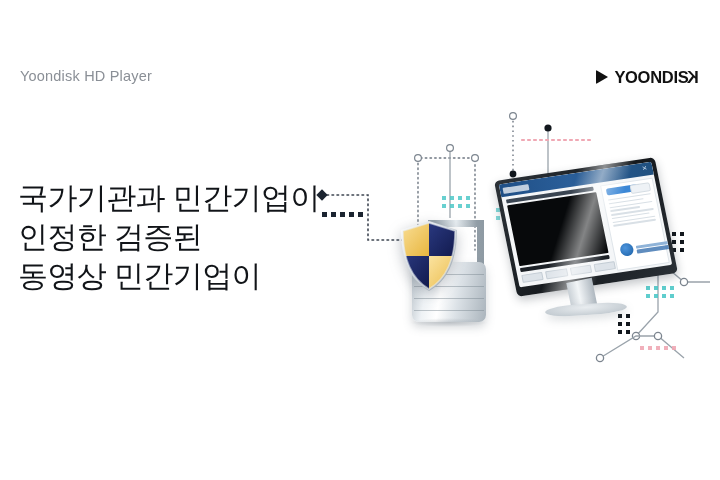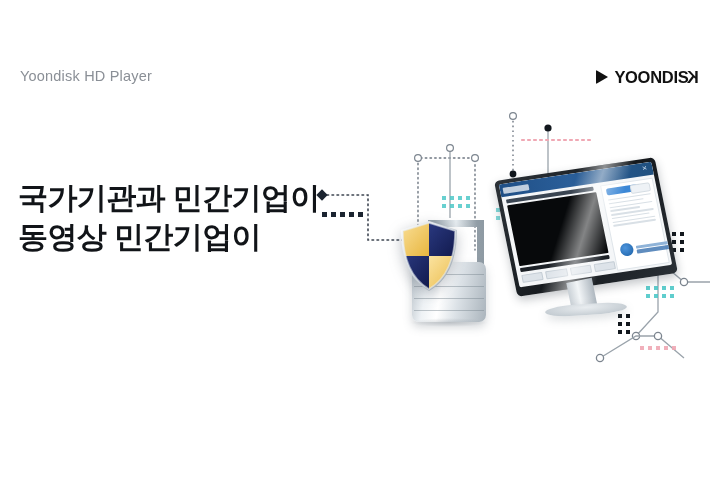--- a/index.html
+++ b/index.html
@@ -26,21 +26,21 @@
   }
   .brand-word{
     font-size:16.5px;font-weight:700;color:#111;letter-spacing:-0.3px;
     font-family:"Liberation Sans","DejaVu Sans",sans-serif;
   }
   .brand-k{display:inline-block;transform:scaleX(-1);margin-left:-1px;}
 
   
   .headline{
     position:absolute;left:18px;top:178px;
-    font-size:30px;line-height:39px;color:#111418;font-weight:700;
+    font-size:30px;line-height:39px;color:#111418;font-weight:400;
     letter-spacing:-0.6px;
   }
   .headline div{white-space:nowrap;}
 
   
   .art{position:absolute;left:300px;top:100px;width:420px;height:280px;}
   .art svg{position:absolute;left:0;top:0;}
 
   
   .monitor{position:absolute;left:205px;top:68px;width:180px;height:160px;}
@@ -160,20 +160,21 @@
 
   <div class="app-title">Yoondisk HD Player</div>
 
   <div class="brand-logo">
     <span class="brand-play"></span>
     <span class="brand-word"><span>YOONDIS</span><span class="brand-k">K</span></span>
   </div>
 
   <div class="headline">
     <div>국가기관과 민간기업이</div>
+    <div>인정한 검증된</div>
     <div>동영상 민간기업이</div>
   </div>
 
   <div class="art">
 
     <svg width="420" height="280" viewBox="0 0 420 280">
 
       <polyline points="22,95 68,95 68,140 118,140" fill="none" stroke="#3c4450" stroke-width="1.6" stroke-dasharray="1.6 3.4" stroke-linecap="round"></polyline>
       <rect x="18" y="91" width="8" height="8" fill="#1b2430" transform="rotate(45 22 95)"></rect>
       <rect x="114" y="136" width="8" height="8" fill="#1b2430" transform="rotate(45 118 140)"></rect>

